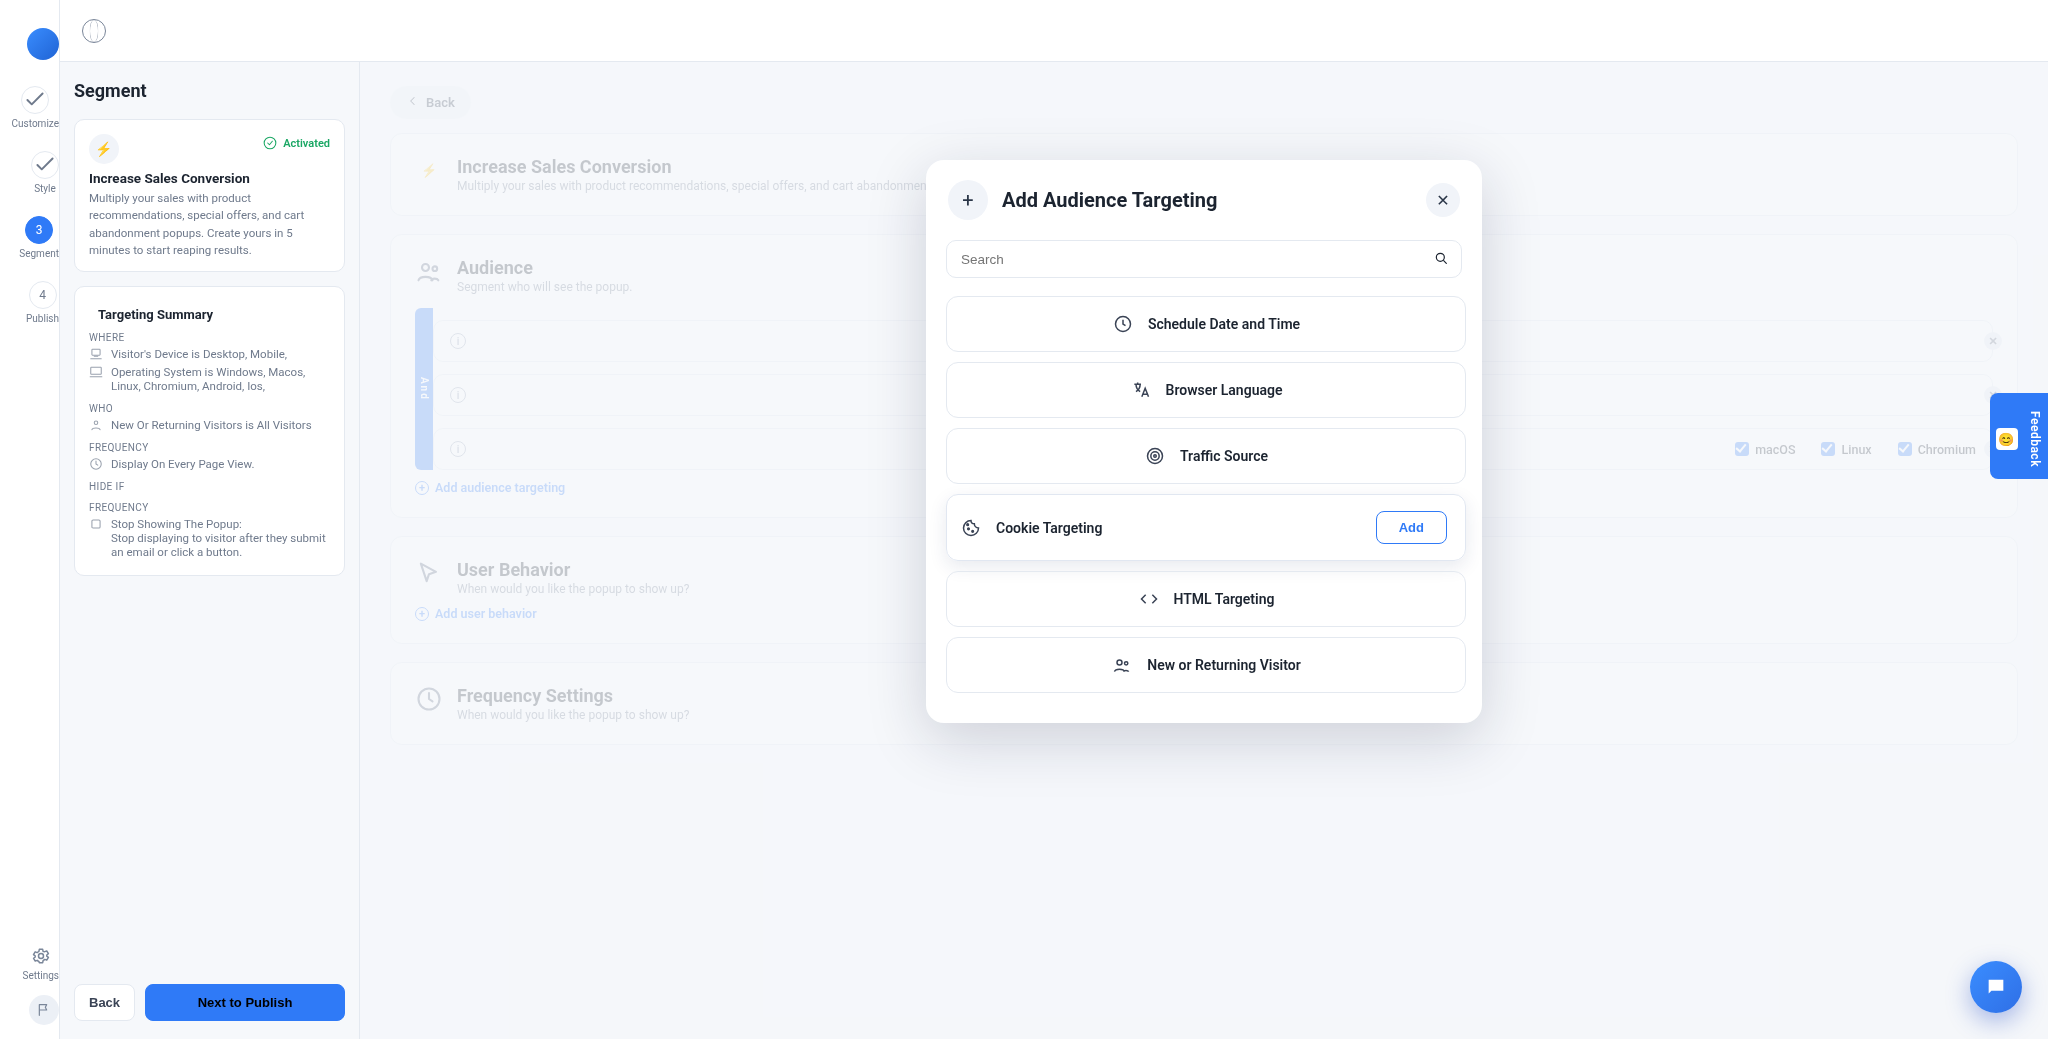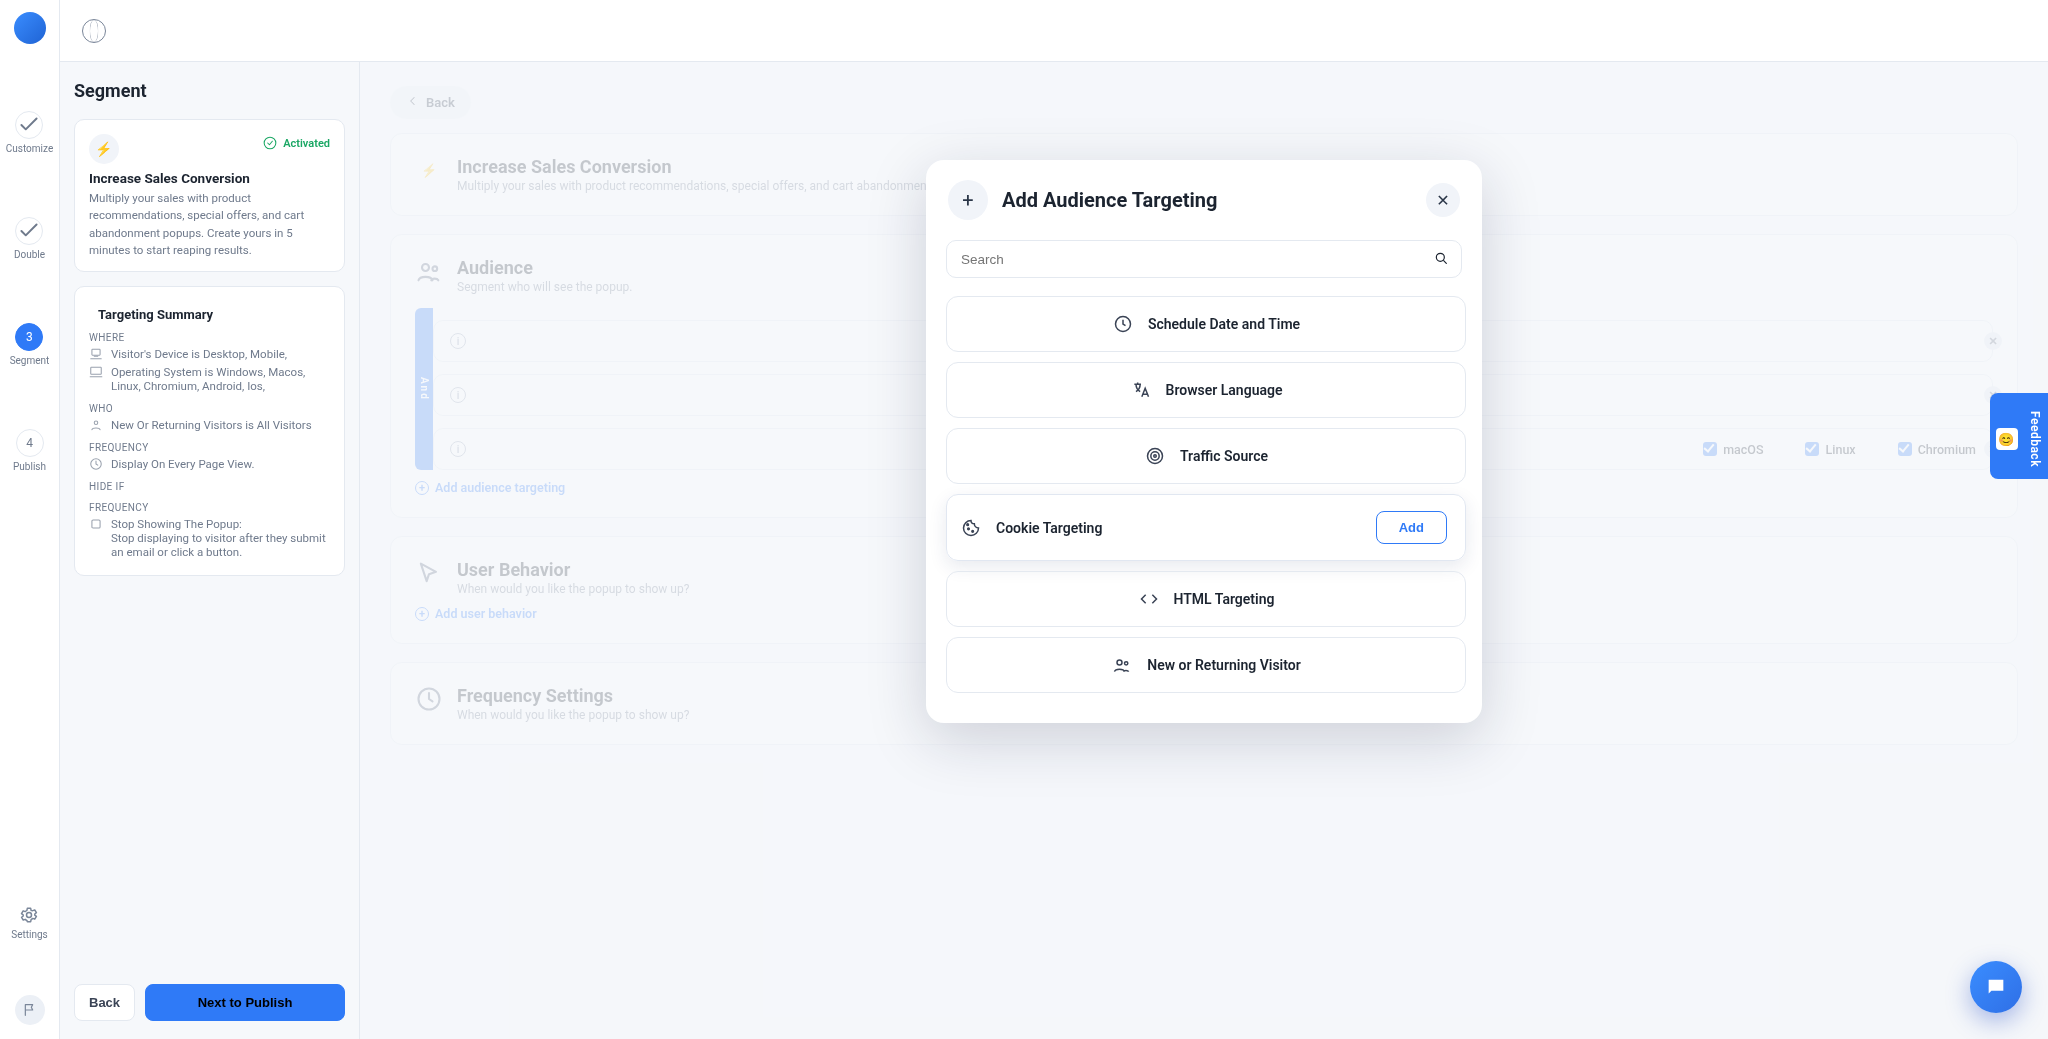--- a/index.html
+++ b/index.html
@@ -32,24 +32,23 @@
     width: 100vw;
   }
 
   
   .rail {
     width: var(--sidebar-width);
     background: #ffffff;
     border-right: 1px solid var(--line);
     display: flex;
     flex-direction: column;
-    align-items: center;
-    padding-top: 12px;
+    align-items: flex-end;
+    padding-top: 28px;
     z-index: 5;
-    gap: 41px;
   }
   .rail .logo {
     width: 32px; height: 32px;
     border-radius: 50%;
     background: linear-gradient(135deg,#3a8dff,#1f63d4);
     margin-bottom: 26px;
   }
   .rail .step {
     display: flex;
     flex-direction: column;
@@ -241,21 +240,21 @@
     width:18px;height:18px;border-radius:50%;background:#e5e9f0;color:#60697b;
     display:flex;align-items:center;justify-content:center;font-size:11px;
   }
   .and-strip {
     width:18px; background:var(--blue); color:#fff; font-size:10px; font-weight:700;
     writing-mode: vertical-rl; text-orientation: mixed; letter-spacing:2px;
     display:flex;align-items:center;justify-content:center; border-radius:6px 0 0 6px;
   }
   .rule-row { display:flex; align-items:stretch; }
   .rule-row .rules { flex:1; }
-  .chk { display:inline-flex; align-items:flex-start; gap:6px; margin-left:32px; font-weight:500; font-size:12.5px;}
+  .chk { display:inline-flex; align-items:flex-start; gap:6px; margin-left:16px; font-weight:500; font-size:12.5px;}
   .chk .box { width:14px;height:14px;border-radius:3px;background:var(--blue); position:relative;}
   .chk .box:after{ content:""; position:absolute; left:3px; top:0px; width:4px; height:8px;
     border:2px solid #fff; border-top:0;border-left:0; transform:rotate(40deg);}
   .add-link { color:var(--blue); font-size:12.5px; font-weight:600; display:inline-flex;
     align-items:center; gap:6px; margin-top:10px;}
   .add-link .plus { width:14px;height:14px;border-radius:50%;border:1.5px solid var(--blue);
     display:flex;align-items:center;justify-content:center;font-size:11px;line-height:1;}
 
   
   .scrim {
@@ -361,21 +360,21 @@
           </svg>
       </div>
       <span>Customize</span>
     </div>
     <div class="step">
       <div class="circle stroke">
         <svg viewBox="0 0 24 24">
             <path d="M5 12l4 4 10-10"></path>
           </svg>
       </div>
-      <span>Double</span>
+      <span>Style</span>
     </div>
     <div class="step active">
       <div class="circle">3</div>
       <span>Segment</span>
     </div>
     <div class="step">
       <div class="circle">4</div>
       <span>Publish</span>
     </div>
 

